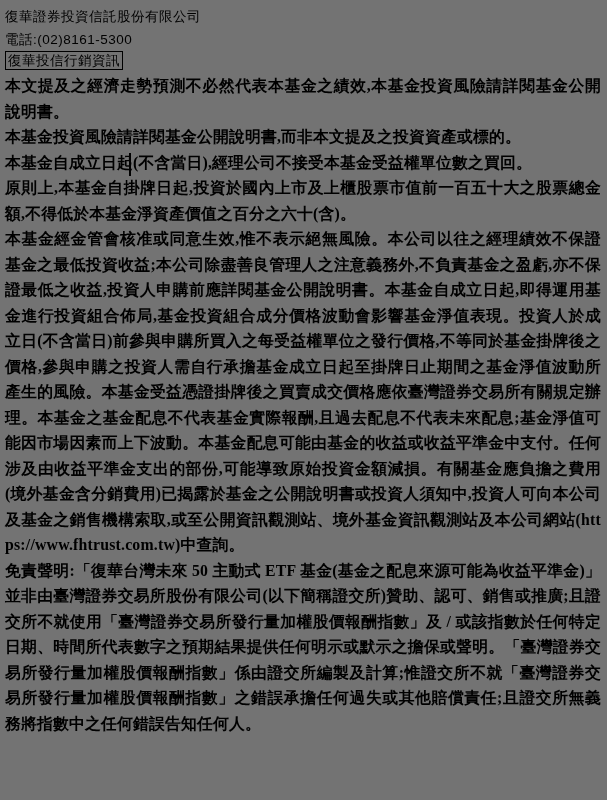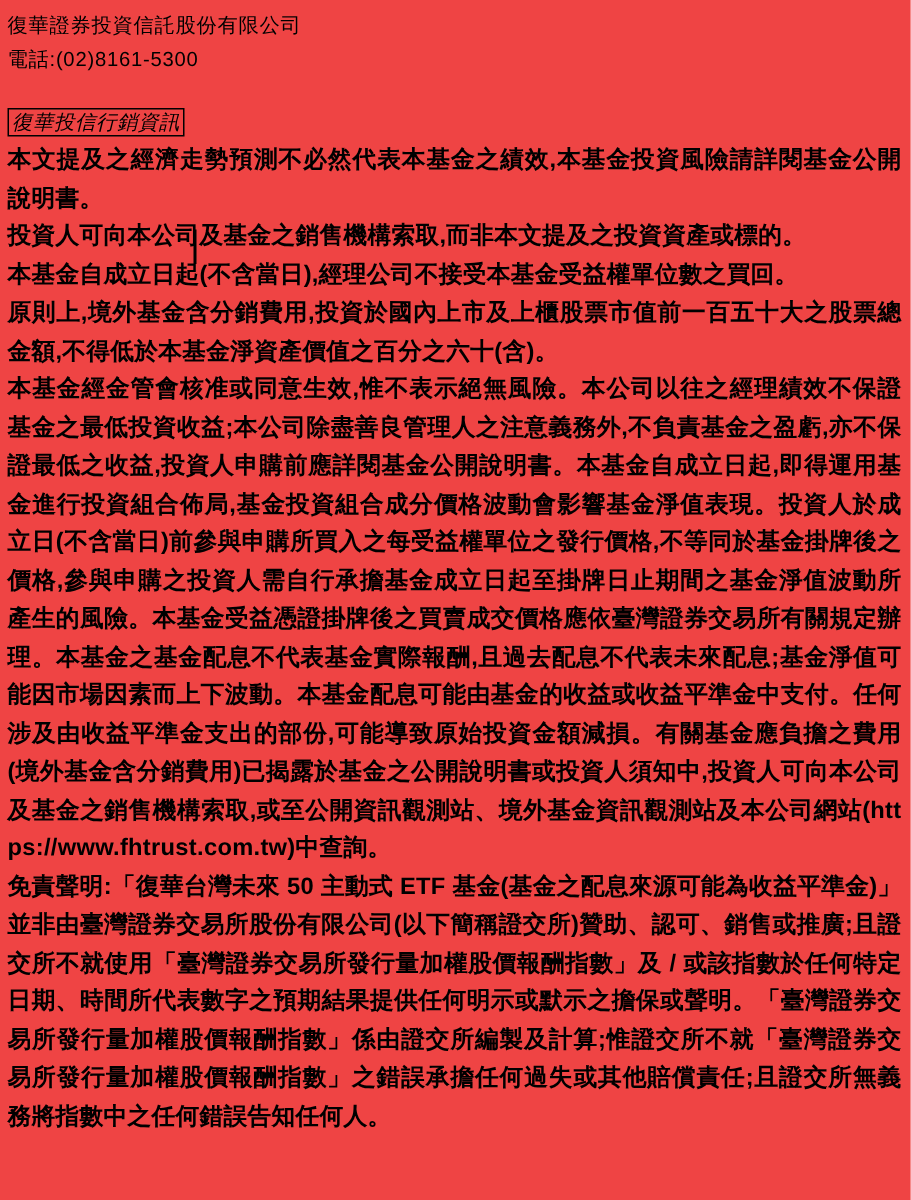--- a/index.html
+++ b/index.html
@@ -1,56 +1,55 @@
 <!DOCTYPE html>
 <html><head>
 <meta charset="utf-8">
 <style>
   html, body { margin: 0; padding: 0; }
   .page {
     position: relative;
     width: 607px;
     height: 800px;
-    background: #ef4444;
+    background: #737373;
     color: #000000;
     font-family: "Liberation Sans", sans-serif;
     box-sizing: border-box;
     padding: 5px 6px 0 5px;
     overflow: hidden;
   }
   .header { margin: 0; }
   .h-line {
     font-size: 13.5px;
     line-height: 23px;
     font-weight: 400;
     letter-spacing: 0.5px;
     white-space: nowrap;
   }
   .tag {
     display: inline-block;
     border: 1px solid #000000;
     font-size: 13.5px;
     line-height: 17px;
     padding: 0 2px;
-    margin-top: 21px;
     letter-spacing: 0.5px;
-    font-style: italic;
   }
   .body-text {
     margin-top: 3px;
     font-size: 15.8px;
     font-weight: 700;
     line-height: 25.5px;
     letter-spacing: 0.2px;
   }
   .body-text p {
     margin: 0;
     text-align: justify;
     word-break: break-all;
     overflow-wrap: anywhere;
+    font-family: Liberation Serif, serif;
   }
   .caret {
     position: absolute;
     left: 129px;
     top: 153px;
     width: 1.5px;
     height: 23px;
     background: #000000;
   }
 </style>
@@ -61,22 +60,22 @@
 
   <div class="header">
     <div class="h-line">復華證券投資信託股份有限公司</div>
     <div class="h-line">電話:(02)8161-5300</div>
   </div>
 
   <div class="tag">復華投信行銷資訊</div>
 
   <div class="body-text">
     <p>本文提及之經濟走勢預測不必然代表本基金之績效,本基金投資風險請詳閱基金公開說明書。</p>
-    <p>投資人可向本公司及基金之銷售機構索取,而非本文提及之投資資產或標的。</p>
+    <p>本基金投資風險請詳閱基金公開說明書,而非本文提及之投資資產或標的。</p>
     <p>本基金自成立日起(不含當日),經理公司不接受本基金受益權單位數之買回。</p>
-    <p>原則上,境外基金含分銷費用,投資於國內上市及上櫃股票市值前一百五十大之股票總金額,不得低於本基金淨資產價值之百分之六十(含)。</p>
+    <p>原則上,本基金自掛牌日起,投資於國內上市及上櫃股票市值前一百五十大之股票總金額,不得低於本基金淨資產價值之百分之六十(含)。</p>
     <p>本基金經金管會核准或同意生效,惟不表示絕無風險。本公司以往之經理績效不保證基金之最低投資收益;本公司除盡善良管理人之注意義務外,不負責基金之盈虧,亦不保證最低之收益,投資人申購前應詳閱基金公開說明書。本基金自成立日起,即得運用基金進行投資組合佈局,基金投資組合成分價格波動會影響基金淨值表現。投資人於成立日(不含當日)前參與申購所買入之每受益權單位之發行價格,不等同於基金掛牌後之價格,參與申購之投資人需自行承擔基金成立日起至掛牌日止期間之基金淨值波動所產生的風險。本基金受益憑證掛牌後之買賣成交價格應依臺灣證券交易所有關規定辦理。本基金之基金配息不代表基金實際報酬,且過去配息不代表未來配息;基金淨值可能因市場因素而上下波動。本基金配息可能由基金的收益或收益平準金中支付。任何涉及由收益平準金支出的部份,可能導致原始投資金額減損。有關基金應負擔之費用(境外基金含分銷費用)已揭露於基金之公開說明書或投資人須知中,投資人可向本公司及基金之銷售機構索取,或至公開資訊觀測站、境外基金資訊觀測站及本公司網站(https://www.fhtrust.com.tw)中查詢。</p>
     <p>免責聲明:「復華台灣未來 50 主動式 ETF 基金(基金之配息來源可能為收益平準金)」並非由臺灣證券交易所股份有限公司(以下簡稱證交所)贊助、認可、銷售或推廣;且證交所不就使用「臺灣證券交易所發行量加權股價報酬指數」及 / 或該指數於任何特定日期、時間所代表數字之預期結果提供任何明示或默示之擔保或聲明。「臺灣證券交易所發行量加權股價報酬指數」係由證交所編製及計算;惟證交所不就「臺灣證券交易所發行量加權股價報酬指數」之錯誤承擔任何過失或其他賠償責任;且證交所無義務將指數中之任何錯誤告知任何人。</p>
   </div>
 
   <div class="caret"></div>
 
 </div>
 
 </body></html>

